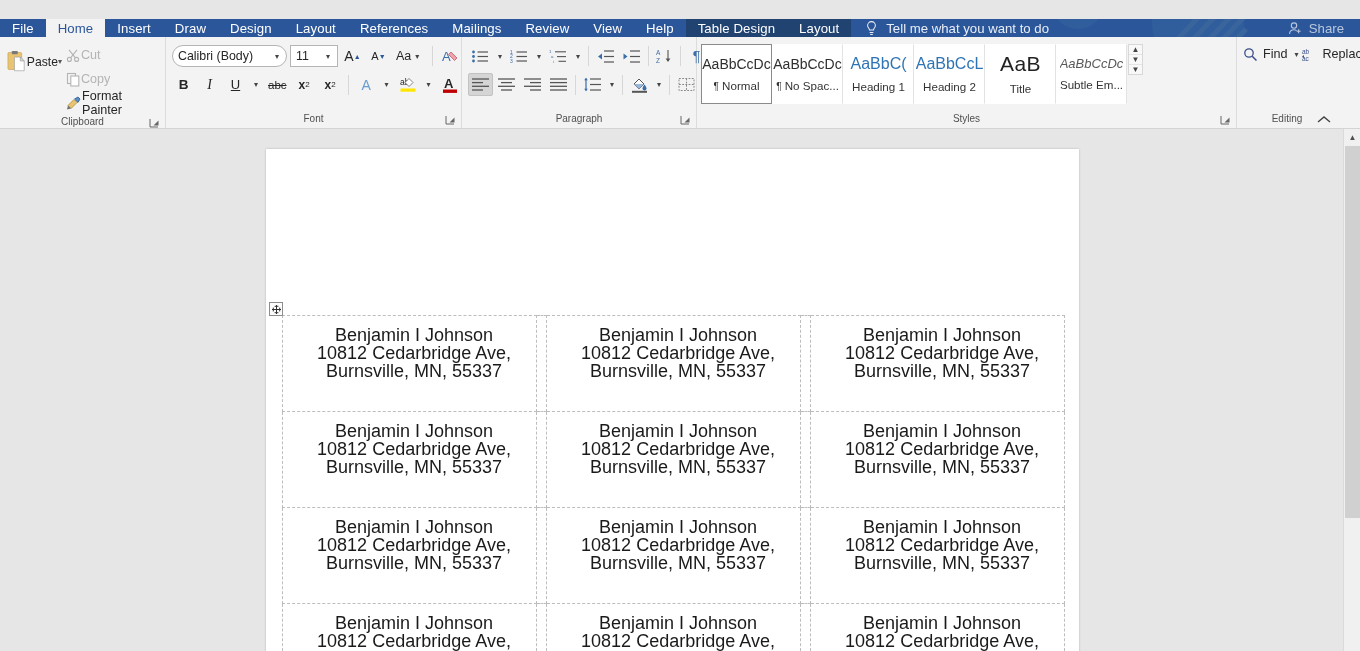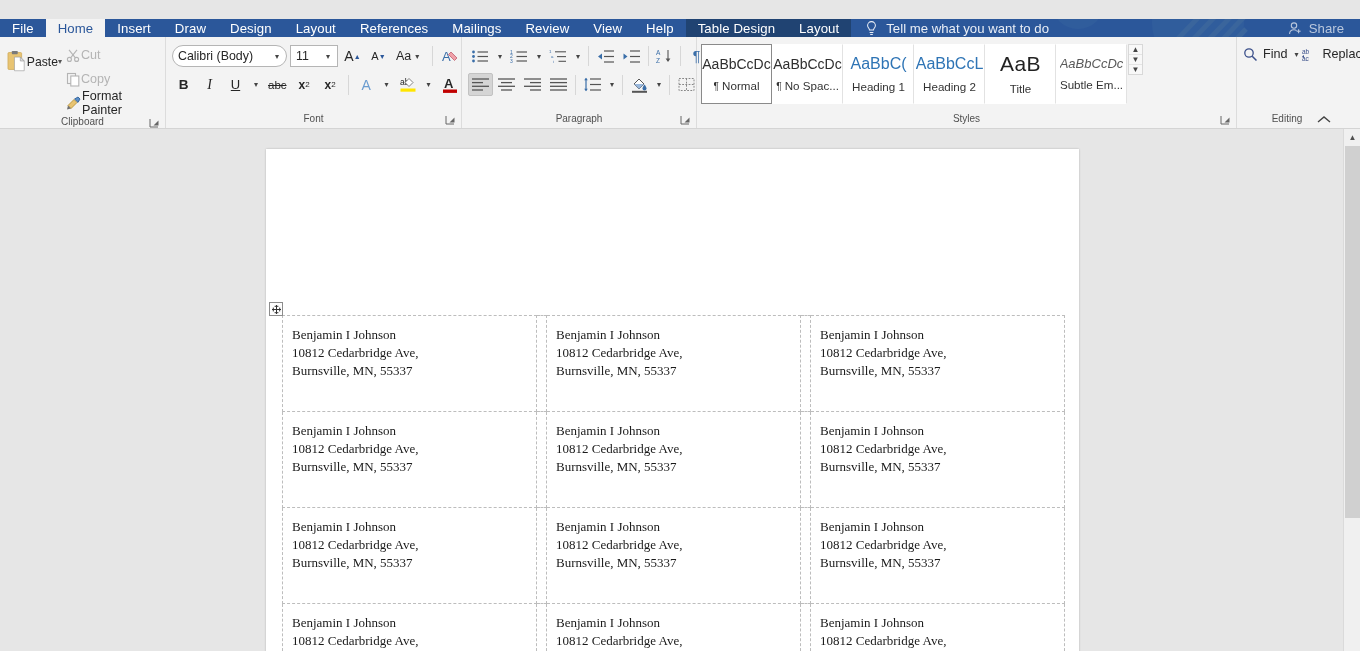--- a/index.html
+++ b/index.html
@@ -202,25 +202,26 @@
   .labels-table td {
     border: 1px dashed #bdbdbd;
     vertical-align: top;
     height: 96px;
     padding: 10px 0 0 9px;
   }
   .labels-table td.gutter { padding: 0; width: 10px; }
   .labels-table col.c-label { width: 254px; }
   .labels-table col.c-gut { width: 10px; }
   .addr {
-    font-family: Liberation Serif, serif;
-    font-size: 13px;
+    font-family: Liberation Sans, sans-serif;
+    font-size: 18px;
     line-height: 18px;
     color: #1a1a1a;
     white-space: pre-line;
+    text-align: center;
   }
 
   
   .vscroll {
     position: absolute; right: 0; top: 0;
     width: 17px; height: 100%;
     background: #f0f0f0;
     border-left: 1px solid #dadada;
   }
   .vs-btn {

